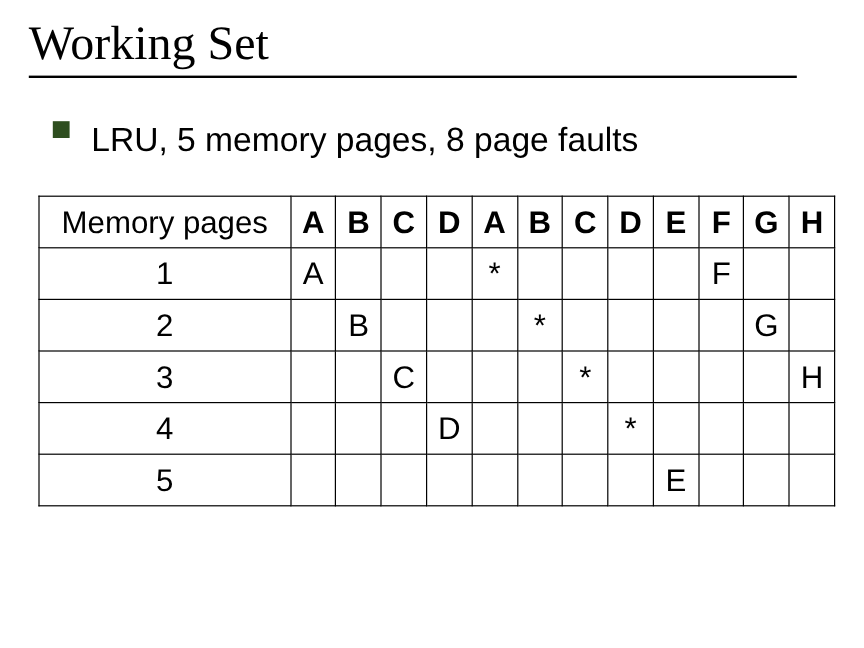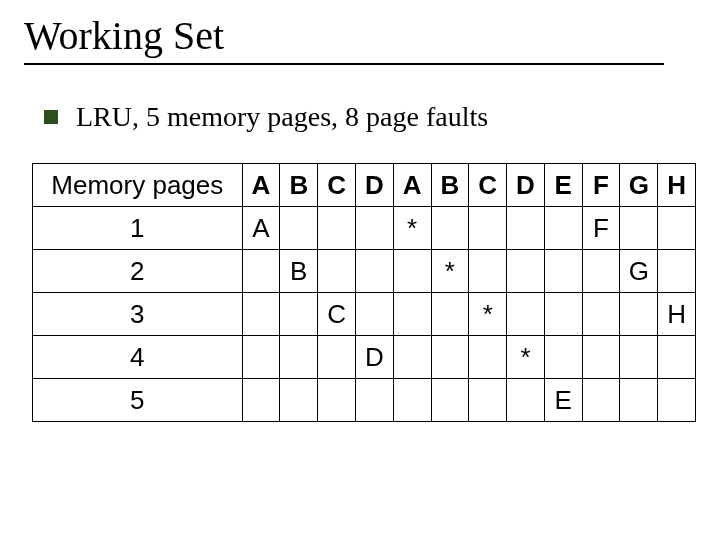--- a/index.html
+++ b/index.html
@@ -23,23 +23,22 @@
     margin: 0 0 4px 0;
   }
   .title-underline {
     width: 640px;
     height: 2px;
     background: #000;
     margin-bottom: 36px;
   }
   .bullet-row {
     display: flex;
-    align-items: center;
     margin: 0 0 30px 20px;
-    font-family: Liberation Serif, serif;
+    font-family: Liberation Sans, sans-serif;
     font-size: 28px;
   }
   .bullet-square {
     width: 14px;
     height: 14px;
     background: #2e4e1f;
     margin-right: 18px;
     flex: none;
   }
   table.memtable {

